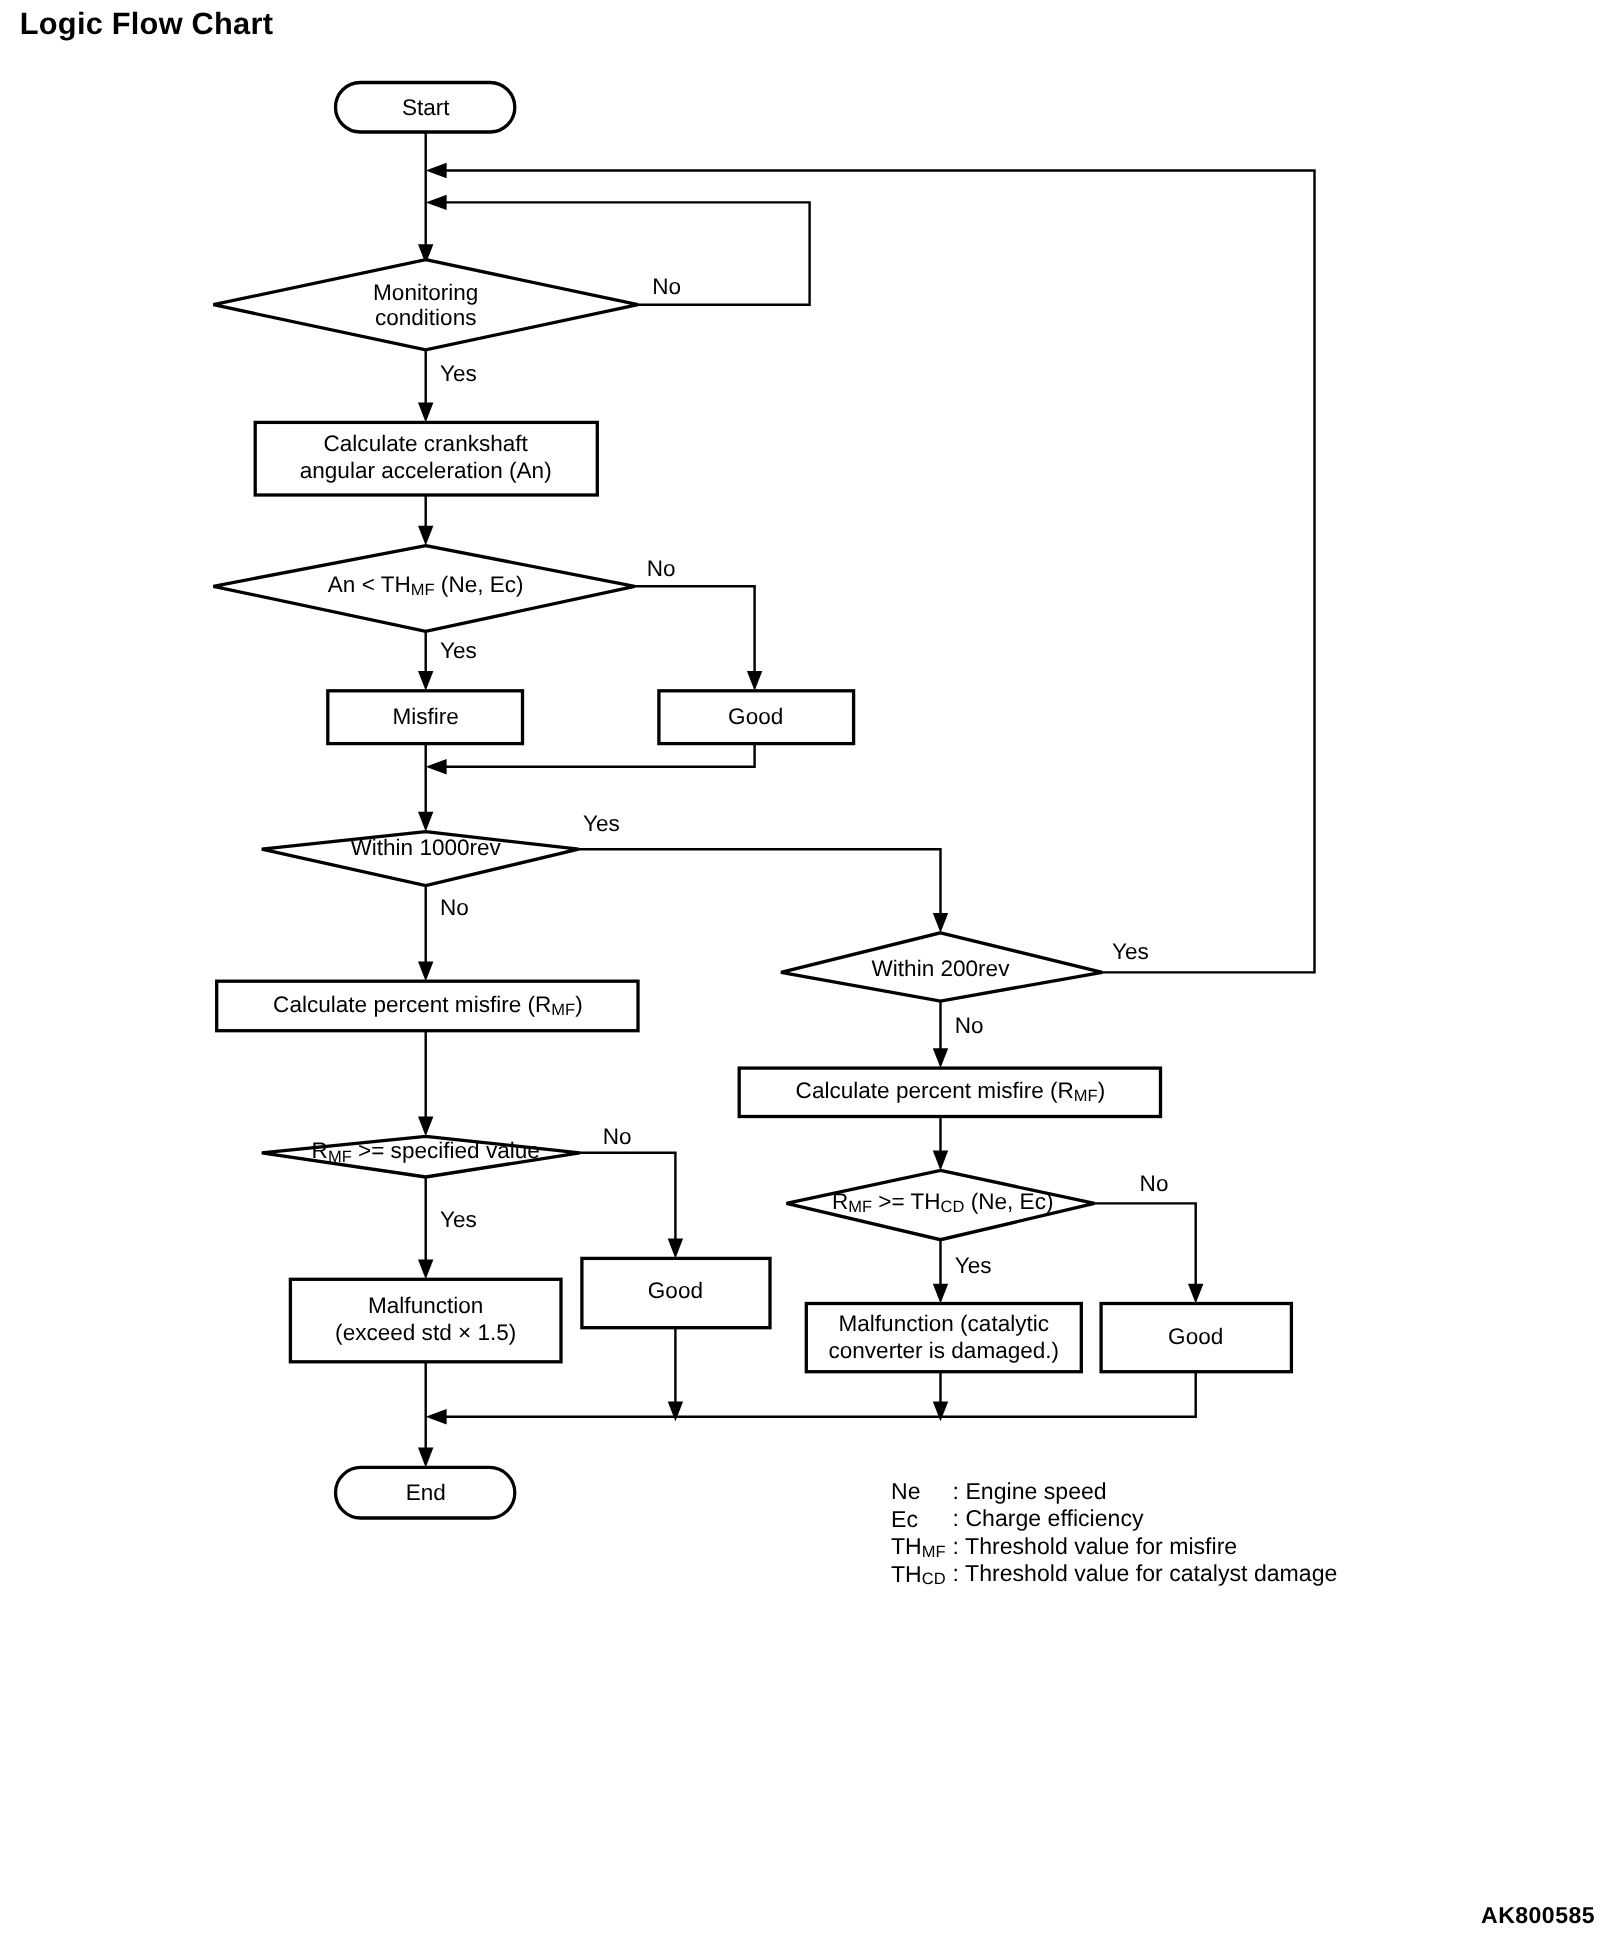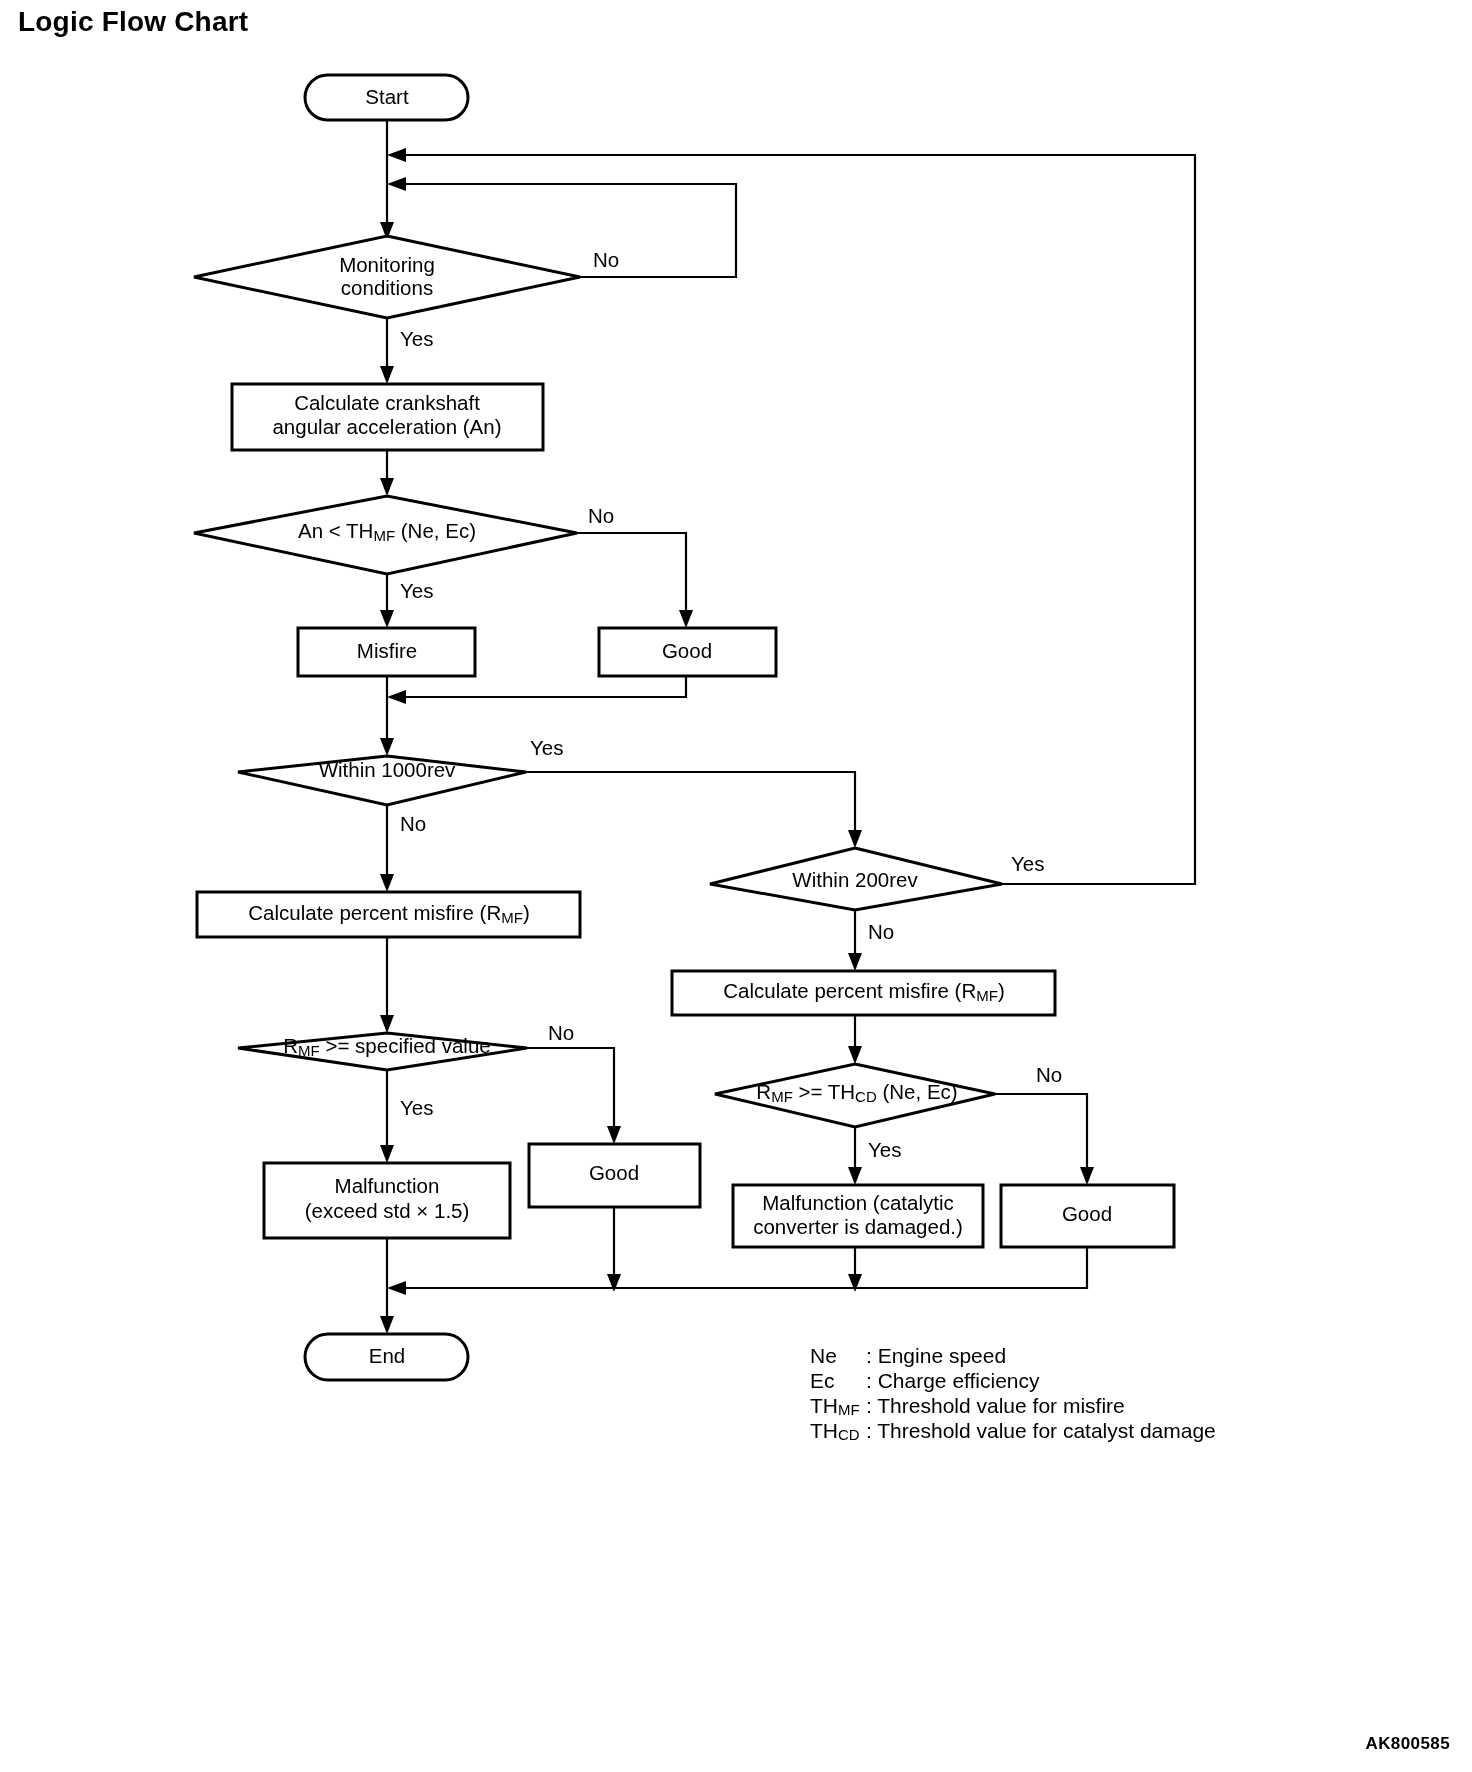--- a/index.html
+++ b/index.html
@@ -70,21 +70,21 @@
     font-family: "Liberation Sans", sans-serif;
     font-size: 21px;
     fill: #000000;
     text-anchor: start;
     dominant-baseline: middle;
   }
   #doc-code {
     position: absolute;
     right: 22px;
     bottom: 18px;
-    font-size: 17px;
+    font-size: 21px;
     font-weight: bold;
     letter-spacing: 0.4px;
   }
 </style>
 </head>
 <body>
 
 <div id="page-title">Logic Flow Chart</div>
 
 <div id="chart-area">

